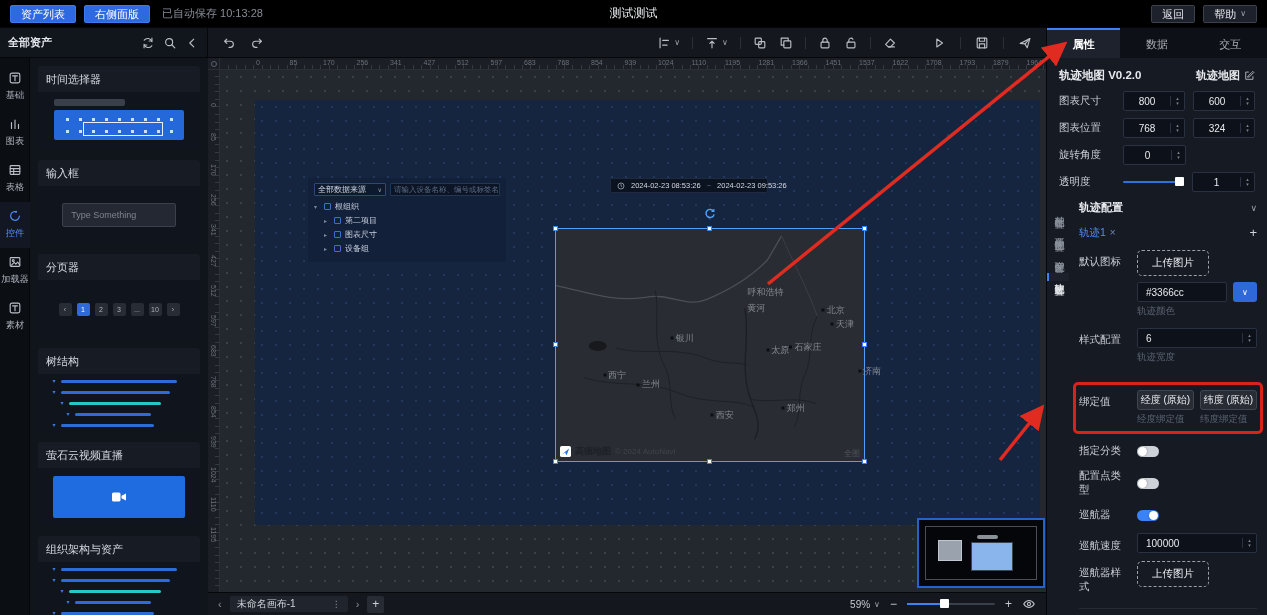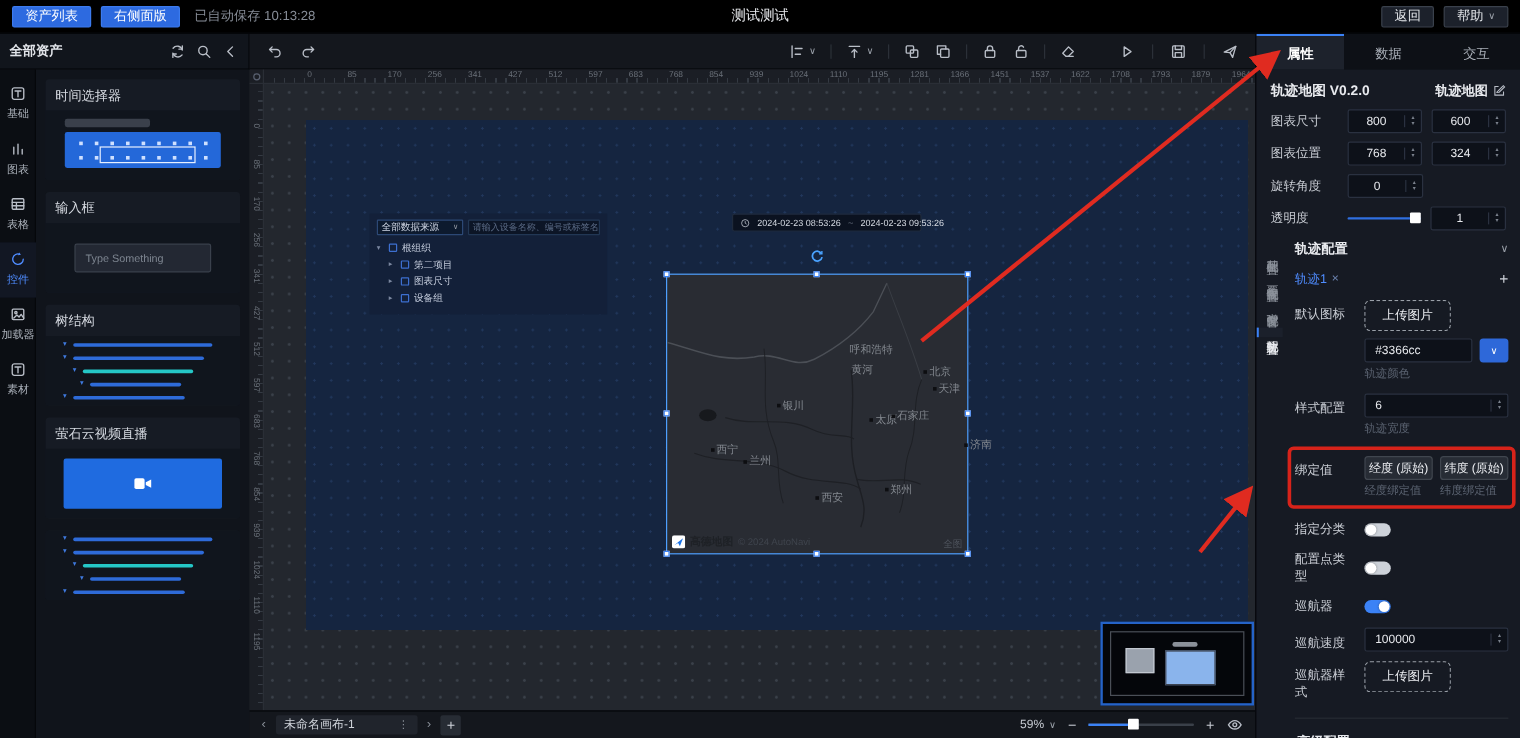--- a/index.html
+++ b/index.html
@@ -73,21 +73,21 @@
   .dt-search{flex:1;height:13px;background:#0c1526;border:1px solid #223754;border-radius:1px;display:flex;align-items:center;padding:0 3px;color:#5a6a85;font-size:7.5px;white-space:nowrap;overflow:hidden;justify-content:space-between;}
   .dt-tree{display:flex;flex-direction:column;gap:3px;}
   .dt-node{display:flex;align-items:center;gap:4px;font-size:8px;color:#c6cede;}
   .dt-node .tcaret{font-size:6px;color:#7b87a0;width:6px;}
   .dt-cb{width:7px;height:7px;border:1px solid #3d6fd0;border-radius:1px;display:inline-block;}
   
   .w-time{position:absolute;left:390px;top:108px;width:158px;height:15px;background:#0b1220;border:1px solid #1f2a3c;border-radius:2px;display:flex;align-items:center;gap:6px;padding:0 6px;color:#d5dae2;font-size:7.5px;white-space:nowrap;}
   .w-time .icon svg{width:8px;height:8px;}
   .w-time .sep{color:#6a7280;}
   
-  .w-map{position:absolute;left:335px;top:158px;width:252px;height:234px;background:#292c33;border:1px solid #4d9fff;}
+  .w-map{position:absolute;left:335px;top:158px;width:310px;height:234px;background:#292c33;border:1px solid #4d9fff;}
   .map-svg{position:absolute;inset:0;width:100%;height:100%;}
   .city{position:absolute;color:#83888f;font-size:9px;transform:translate(-50%,-50%);white-space:nowrap;}
   .city i{display:inline-block;width:3px;height:3px;background:#0d0e11;margin-right:2px;vertical-align:middle;}
   .map-attr{position:absolute;left:4px;bottom:3px;display:flex;align-items:center;gap:4px;}
   .map-attr .brand{font-size:9px;font-weight:bold;color:#1e2126;background:transparent;}
   .map-attr .copy{font-size:8px;color:#3f444d;}
   .map-corner{position:absolute;right:4px;bottom:2px;font-size:8px;color:#565c66;opacity:.8;}
   .handle{position:absolute;width:5px;height:5px;background:#fff;border:1px solid #3b82f6;z-index:3;}
   .rot-handle{position:absolute;left:50%;top:-22px;transform:translateX(-50%);color:#4aa3ff;z-index:3;}
   .rot-handle svg{width:13px;height:13px;}
@@ -139,21 +139,21 @@
   .track-tab .x{color:#6f87b5;font-size:10px;}
   .track-add{margin-left:auto;color:#cfd3da;font-size:13px;}
   .trow{display:flex;align-items:flex-start;margin-bottom:4px;gap:6px;}
   .tlabel{width:52px;flex:none;font-size:10.5px;color:#c9cdd4;padding-top:5px;}
   .tctrl{flex:1;min-width:0;}
   .upload-btn{display:inline-flex;align-items:center;justify-content:center;height:26px;padding:0 14px;border:1px dashed #9aa0a8;border-radius:5px;color:#eceef2;font-size:10.5px;background:transparent;}
   .color-row{display:flex;gap:6px;align-items:center;}
   .color-input{flex:1;height:20px;background:#0d1119;border:1px solid #2a3140;border-radius:2px;color:#e8eaee;font-size:10px;display:flex;align-items:center;padding:0 8px;}
   .color-swatch{width:24px;height:20px;background:#2e68d9;border-radius:3px;color:#fff;display:flex;align-items:center;justify-content:center;font-size:8px;}
   .capt{font-size:9.5px;color:#5a6270;margin:3px 0 6px;}
-  .bind-group{position:relative;margin:10px 0 12px;}
+  .bind-group{position:relative;margin:20px 0 12px;}
   .bind-group::after{content:"";position:absolute;inset:-8px -6px -2px -6px;border:3px solid #d7231a;border-radius:5px;pointer-events:none;}
   .bind-row{display:flex;gap:6px;align-items:flex-start;}
   .bind-btns{flex:1;display:flex;gap:6px;min-width:0;}
   .bind-col{flex:1;min-width:0;}
   .bind-btn{width:100%;height:20px;background:#272c35;border:1px solid #40464f;border-radius:3px;color:#eceef2;font-size:10px;display:flex;align-items:center;justify-content:center;white-space:nowrap;overflow:hidden;}
   .toggle{width:22px;height:11px;border-radius:6px;position:relative;display:inline-block;}
   .toggle.off{background:#cdd2d9;}
   .toggle.on{background:#3b82f6;}
   .toggle i{position:absolute;top:1px;width:9px;height:9px;border-radius:50%;background:#fff;box-shadow:0 0 2px rgba(0,0,0,.4);}
   .toggle.off i{left:1px;}
@@ -295,20 +295,34 @@
           </div>
         </div>
       </div>
       <div class="card">
         <div class="card-title">输入框</div>
         <div class="card-prev">
           <div class="prev-input">Type Something</div>
         </div>
       </div>
       <div class="card">
+        <div class="card-title">分页器</div>
+        <div class="card-prev">
+          <div class="prev-pag">
+            <span class="pag-it">‹</span>
+            <span class="pag-it active">1</span>
+            <span class="pag-it">2</span>
+            <span class="pag-it">3</span>
+            <span class="pag-it">...</span>
+            <span class="pag-it">10</span>
+            <span class="pag-it">›</span>
+          </div>
+        </div>
+      </div>
+      <div class="card">
         <div class="card-title">树结构</div>
         <div class="card-prev">
           <div class="prev-tree">
             <div class="ptree-row" style="padding-left: 0px;">
               <span class="ptree-b">▾</span>
               <span class="ptree-line" style="width: 88%;"></span>
             </div>
             <div class="ptree-row" style="padding-left: 0px;">
               <span class="ptree-b">▾</span>
               <span class="ptree-line" style="width: 82%;"></span>
@@ -335,20 +349,21 @@
             <span class="icon">
               <svg viewBox="0 0 16 16" style="width:22px;height:16px">
                 <rect x="1" y="3.5" width="8.5" height="9" rx="1.5" fill="#fff" stroke="none"></rect>
                 <path d="m10.5 6.8 4.5-2.3v7l-4.5-2.3z" fill="#fff" stroke="none"></path>
               </svg>
             </span>
           </div>
         </div>
       </div>
       <div class="card">
+        <div class="card-title">组织架构与资产</div>
         <div class="card-prev">
           <div class="prev-tree">
             <div class="ptree-row" style="padding-left: 0px;">
               <span class="ptree-b">▾</span>
               <span class="ptree-line" style="width: 88%;"></span>
             </div>
             <div class="ptree-row" style="padding-left: 0px;">
               <span class="ptree-b">▾</span>
               <span class="ptree-line" style="width: 82%;"></span>
             </div>

